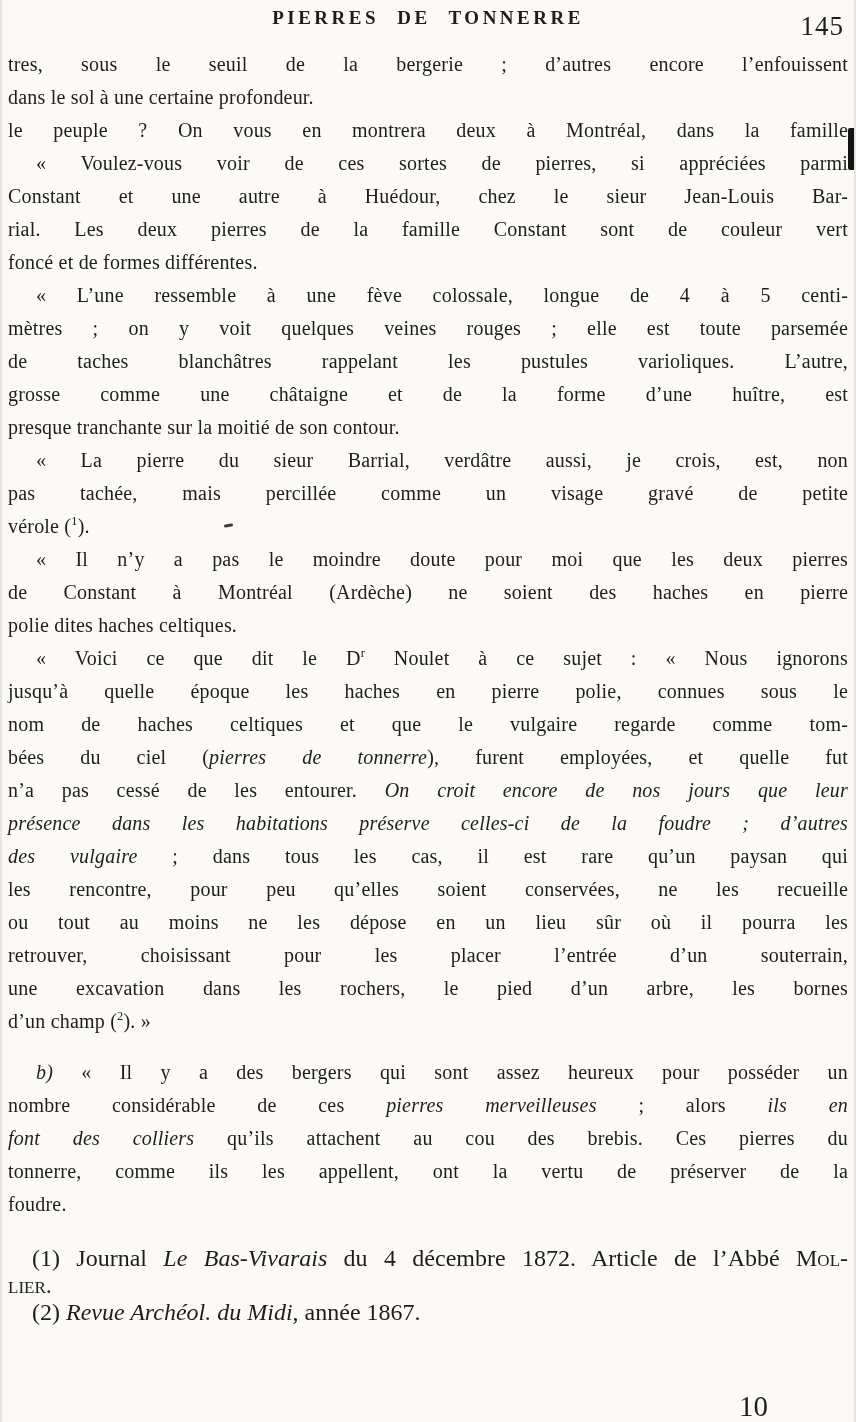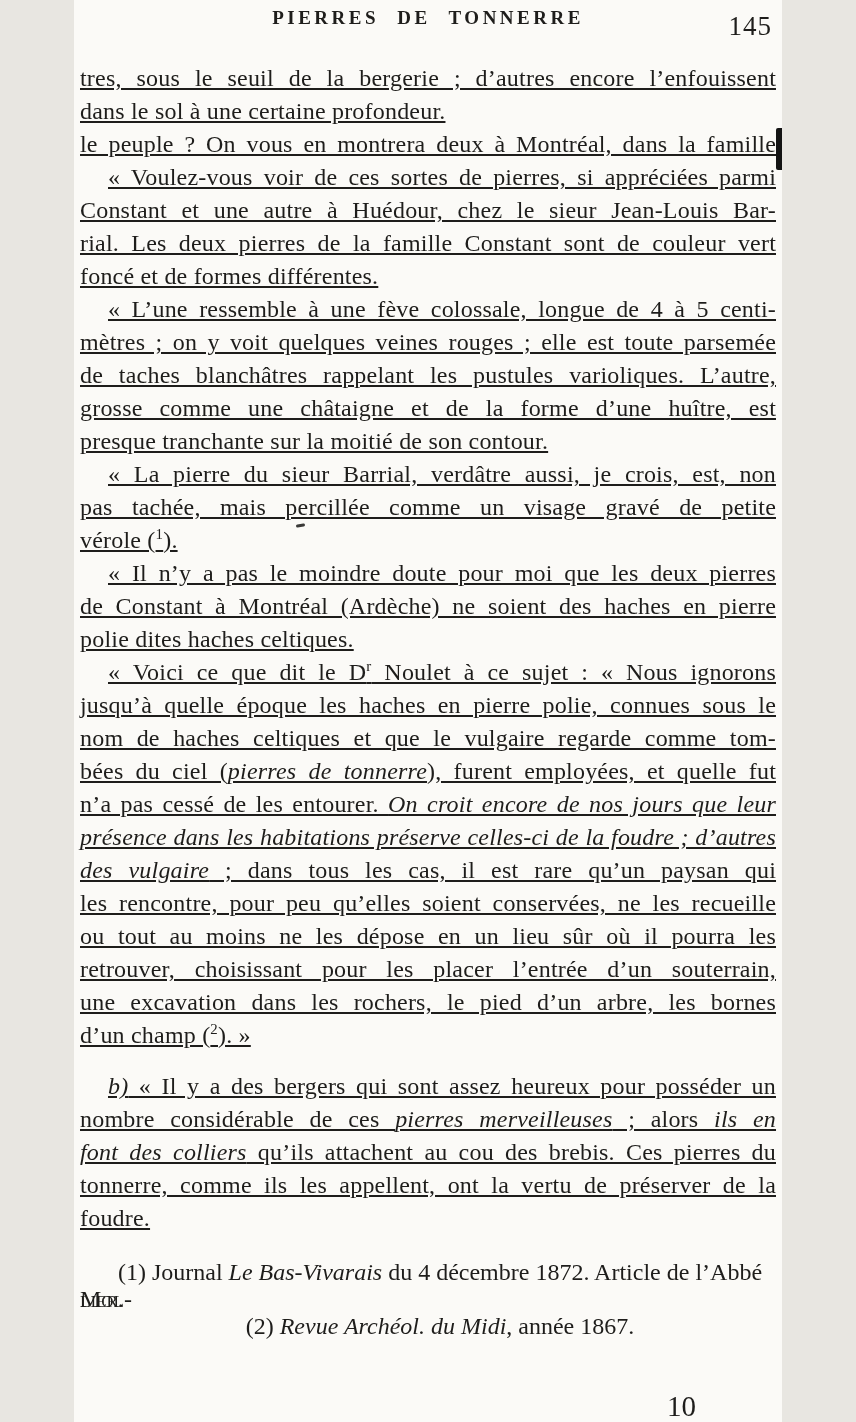--- a/index.html
+++ b/index.html
@@ -1,44 +1,44 @@
 <!DOCTYPE html>
 <html style="--paper: #fbfaf7; --ink: #1e1d1b;"><head>
 <meta charset="utf-8">
 <style>
   :root { --paper:#fbfaf7; --ink:#1e1d1b; }
   * { margin:0; padding:0; box-sizing:border-box; }
   html,body { background:#e8e6e1; }
   .page {
     position:relative;
-    width:708px; height:1422px;
+    width:852px; height:1422px;
     margin:0 auto;
     background:var(--paper);
     color:var(--ink);
     font-family:"Liberation Serif","DejaVu Serif",serif;
     padding:3px 6px 0 6px;
     overflow:hidden;
   }
   
   .hdr { position:relative; height:38px; }
   .hdr-title {
     position:absolute; left:0; right:0; top:4px;
     text-align:center;
     font-size:19px; font-weight:bold;
     letter-spacing:3.5px; word-spacing:10px;
   }
   .hdr-num {
     position:absolute; right:4px; top:8px;
     font-size:27px; letter-spacing:1px;
   }
   
-  .body-text { margin-top:21px; font-size:24px; line-height:33px; letter-spacing:0.2px;text-decoration:underline; }
+  .body-text { margin-top:7px; font-size:20px; line-height:33px; letter-spacing:0.2px; }
   .line { height:33px; white-space:nowrap; }
   .line.justify { text-align:justify; text-align-last:justify; white-space:normal; }
-  .line.indent { text-indent:28px;text-align:center; }
+  .line.indent { text-indent:28px; }
   .para.gap-before { margin-top:18px; }
   .it { font-style:italic; }
   .sc { font-variant:small-caps; }
   sup { font-size:0.62em; line-height:0; vertical-align:super; }
   
   .footnotes { margin-top:24px; font-size:24px; line-height:27px; }
   .footnotes .line { height:27px; }
   .footnotes .line.indent { text-indent:24px; }
   
   .sig { position:absolute; right:86px; top:1390px; font-size:29px; }

